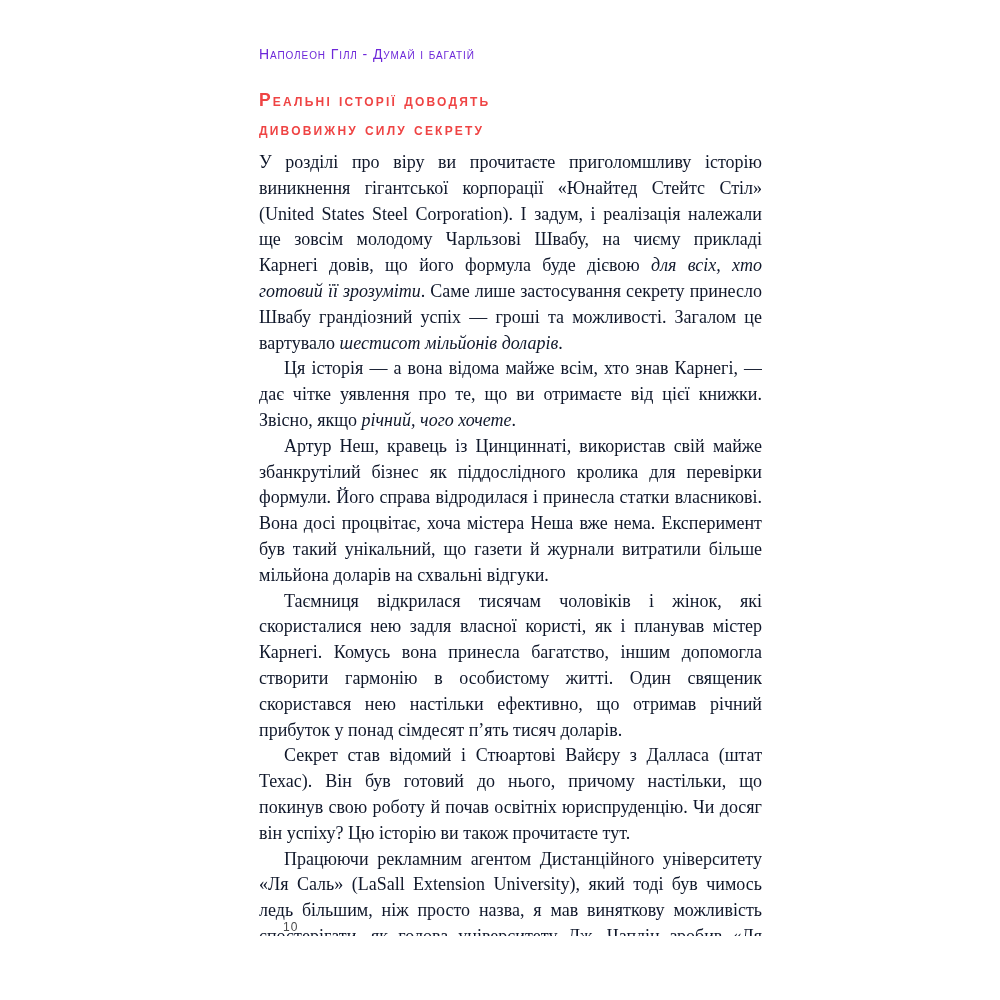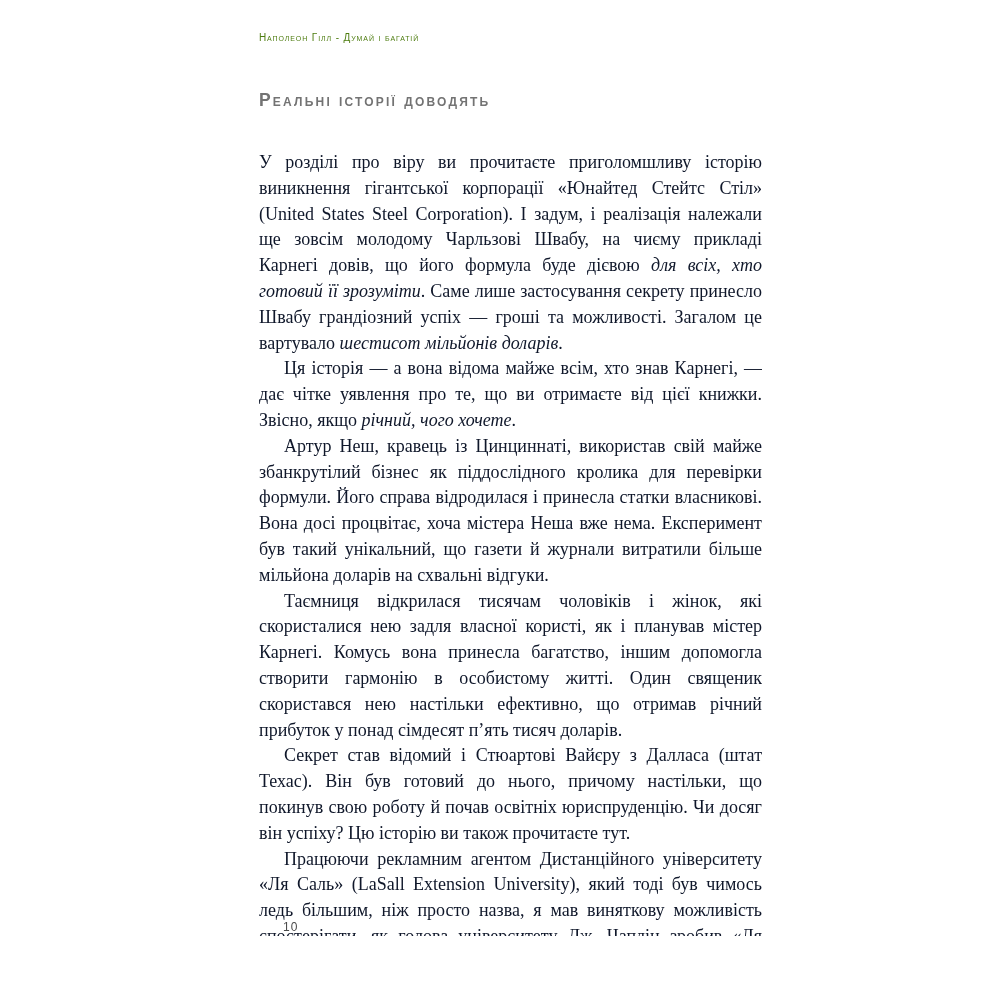--- a/index.html
+++ b/index.html
@@ -13,39 +13,39 @@
   .sheet {
     position: relative;
     width: 1000px;
     height: 1000px;
     background: #ffffff;
     font-family: "Liberation Serif", serif;
   }
   .running-header {
     position: absolute;
     left: 259px;
-    top: 32px;
+    top: 46px;
     font-family: "Liberation Sans", sans-serif;
     font-variant: small-caps;
-    font-size: 10px;
+    font-size: 14px;
     letter-spacing: 0.9px;
-    color: #4d7c0f;
+    color: #6d28d9;
     white-space: nowrap;
   }
   .page-title {
     position: absolute;
     left: 259px;
     top: 86px;
     font-family: "Liberation Sans", sans-serif;
     font-variant: small-caps;
     font-weight: 700;
     font-size: 17.5px;
     letter-spacing: 2.2px;
     line-height: 29px;
-    color: #737373;
+    color: #ef4444;
   }
   .page-title .title-line { white-space: nowrap; }
   .body-text {
     position: absolute;
     left: 259px;
     top: 150px;
     width: 503px;
     max-height: 786px;
     overflow: hidden;
     font-family: "Liberation Serif", serif;
@@ -73,20 +73,21 @@
 </style>
 </head>
 <body>
 
 <div class="sheet">
 
   <div class="running-header">Наполеон Гілл - Думай і багатій</div>
 
   <div class="page-title">
     <div class="title-line">Реальні історії доводять</div>
+    <div class="title-line">дивовижну силу секрету</div>
   </div>
 
   <div class="body-text">
       <p class="para"><span>У розділі про віру ви прочитаєте приголомшливу історію виникнення гігантської корпорації «Юнайтед Стейтс Стіл» (United States Steel Corporation). І задум, і реалізація належали ще зовсім молодому Чарльзові Швабу, на чиєму прикладі Карнегі довів, що його формула буде дієвою </span><span class="it">для всіх, хто готовий її зрозуміти</span><span>. Саме лише застосування секрету принесло Швабу грандіозний успіх — гроші та можливості. Загалом це вартувало </span><span class="it">шестисот мільйонів доларів</span><span>.</span></p>
       <p class="para indent"><span>Ця історія — а вона відома майже всім, хто знав Карнегі, — дає чітке уявлення про те, що ви отримаєте від цієї книжки. Звісно, якщо </span><span class="it">річний, чого хочете</span><span>.</span></p>
       <p class="para indent"><span>Артур Неш, кравець із Цинциннаті, використав свій майже збанкрутілий бізнес як піддослідного кролика для перевірки формули. Його справа відродилася і принесла статки власникові. Вона досі процвітає, хоча містера Неша вже нема. Експеримент був такий унікальний, що газети й журнали витратили більше мільйона доларів на схвальні відгуки.</span></p>
       <p class="para indent"><span>Таємниця відкрилася тисячам чоловіків і жінок, які скористалися нею задля власної користі, як і планував містер Карнегі. Комусь вона принесла багатство, іншим допомогла створити гармонію в особистому житті. Один священик скористався нею настільки ефективно, що отримав річний прибуток у понад сімдесят п’ять тисяч доларів.</span></p>
       <p class="para indent"><span>Секрет став відомий і Стюартові Вайєру з Далласа (штат Техас). Він був готовий до нього, причому настільки, що покинув свою роботу й почав освітніх юриспруденцію. Чи досяг він успіху? Цю історію ви також прочитаєте тут.</span></p>
       <p class="para indent"><span>Працюючи рекламним агентом Дистанційного університету «Ля Саль» (LaSall Extension University), який тоді був чимось ледь більшим, ніж просто назва, я мав виняткову можливість спостерігати, як голова університету Дж. Чаплін зробив «Ля Саль» одним із найкращих дистанційних освітніх закладів країни, ефективно застосувавши формулу.</span></p>
     </div>

